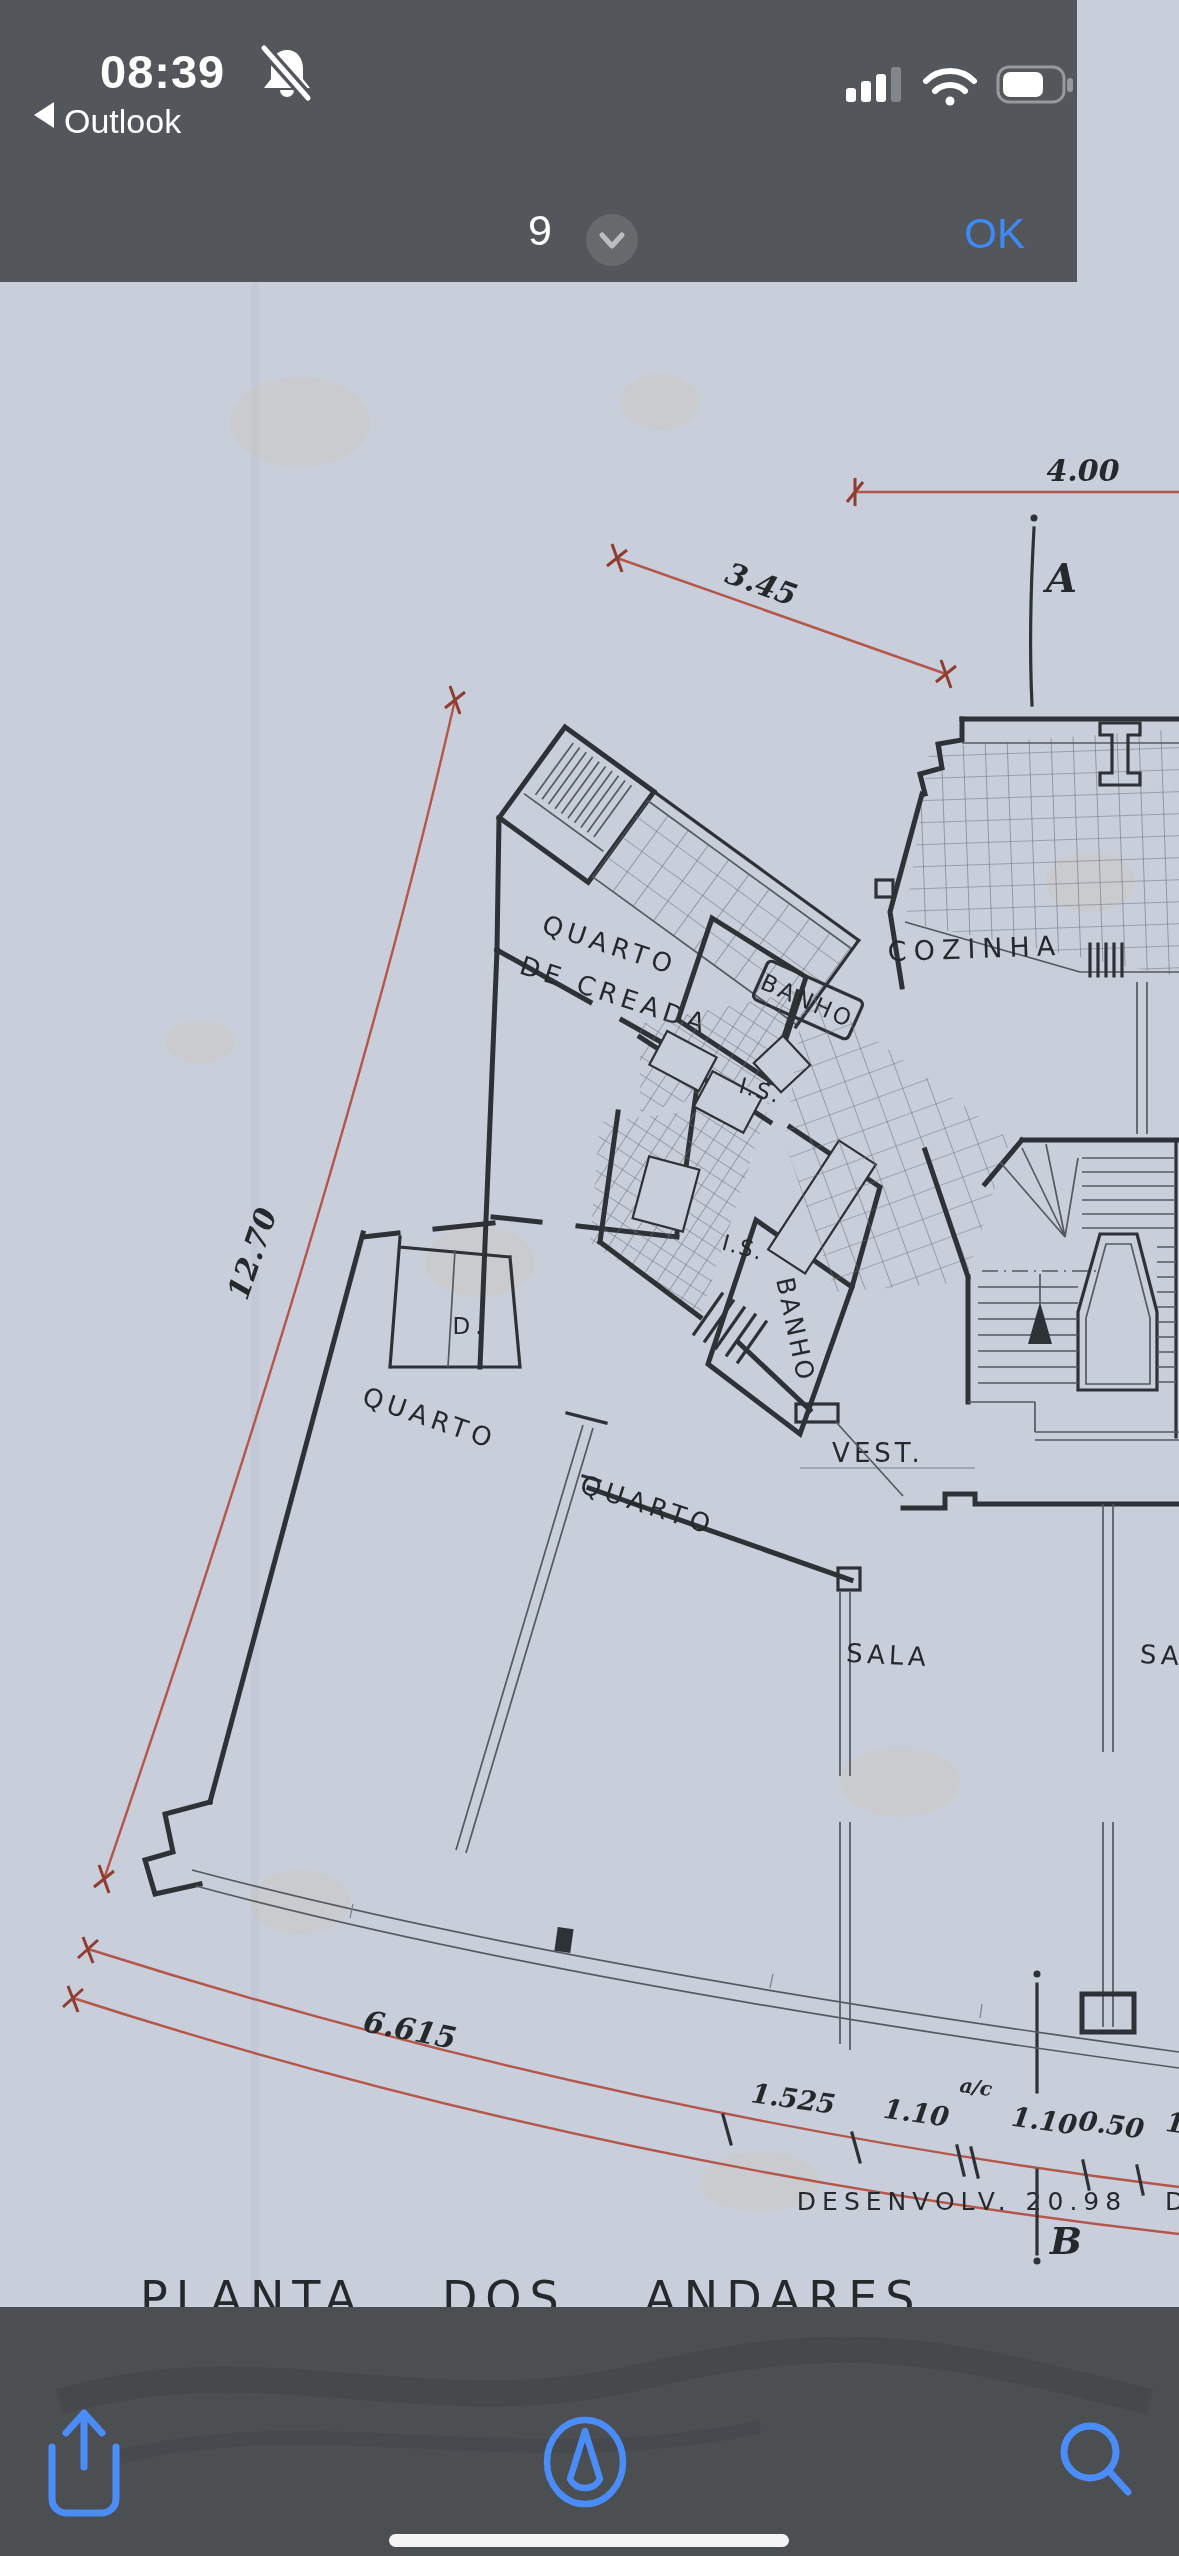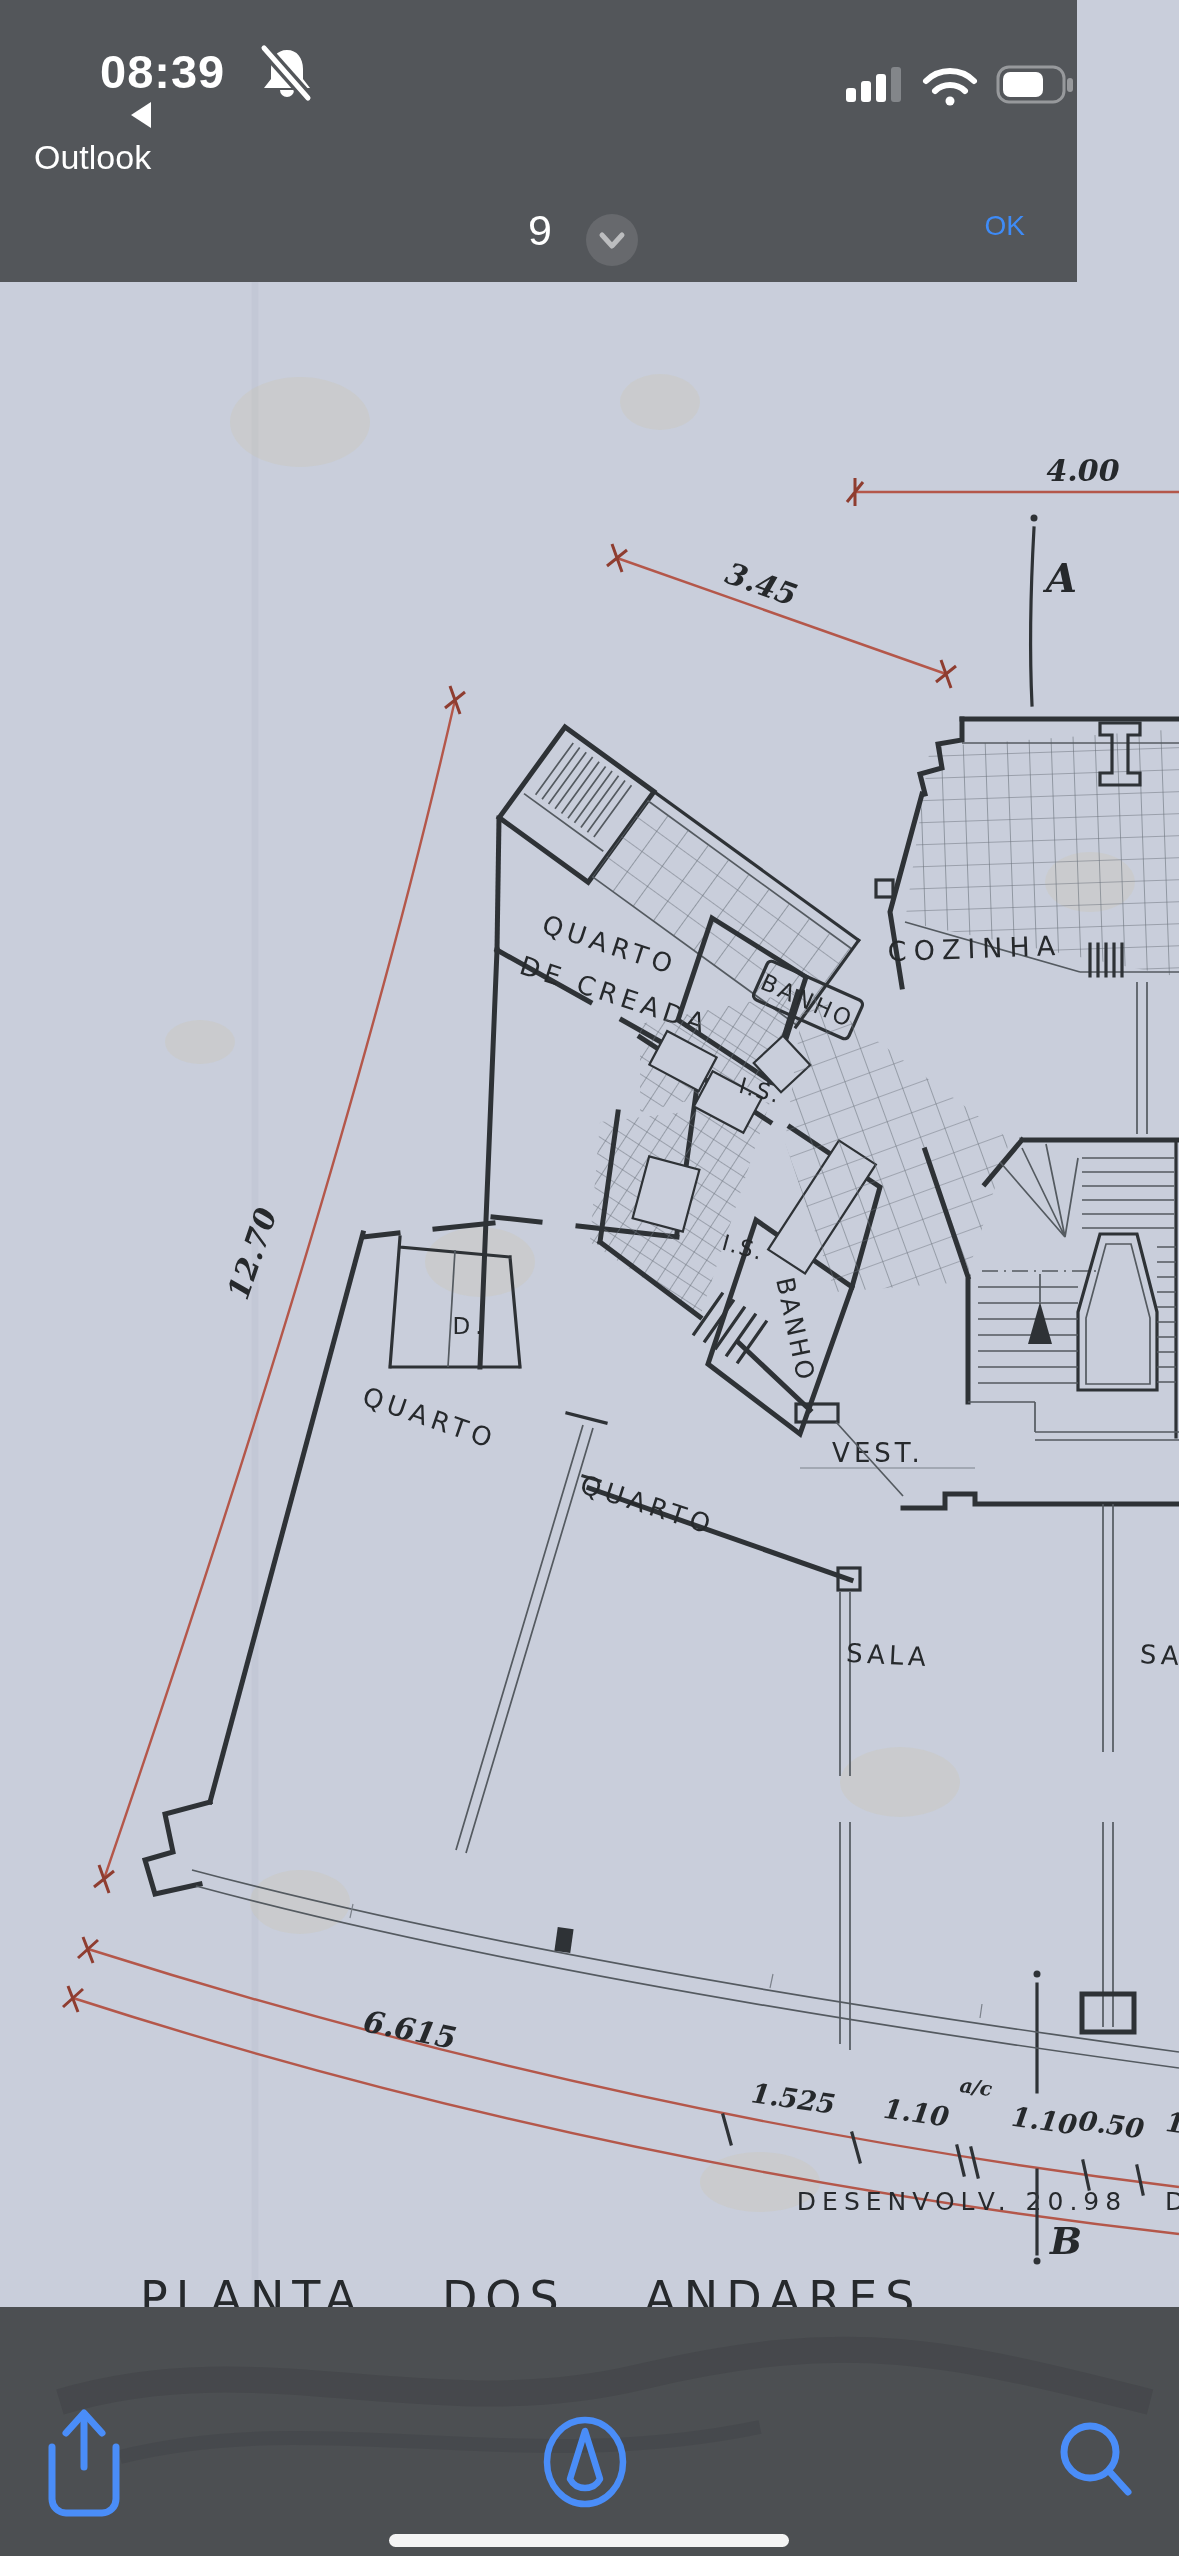--- a/index.html
+++ b/index.html
@@ -1,25 +1,25 @@
 <!DOCTYPE html>
 <html><head>
 <meta charset="utf-8">
 <style>
   html,body{margin:0;padding:0;background:#222;}
   #phone{position:relative;width:1179px;height:2556px;background:#c9cedb;overflow:hidden;
     font-family:"Liberation Sans",sans-serif;}
   
   #statusbar{position:absolute;left:0;top:0;width:1077px;height:282px;background:#53565a;z-index:5;}
   .sb-time{position:absolute;left:100px;top:44px;color:#fff;font-size:47px;font-weight:700;letter-spacing:1px;}
-  .sb-back{position:absolute;left:34px;top:102px;color:#fff;font-size:34px;display:flex;align-items:flex-end;gap:10px;flex-direction:column;}
+  .sb-back{position:absolute;left:34px;top:102px;color:#fff;font-size:34px;display:flex;align-items:flex-start;gap:10px;}
   .sb-back .tri{width:0;height:0;border-top:13px solid transparent;border-bottom:13px solid transparent;border-right:20px solid #fff;}
   .nav-nine{position:absolute;left:528px;top:206px;color:#fff;font-size:43px;}
   .nav-chev{position:absolute;left:586px;top:214px;width:52px;height:52px;border-radius:50%;background:#67696d;}
-  .nav-ok{position:absolute;right:52px;top:210px;color:#3e8bf7;font-size:28px;}
+  .nav-ok{position:absolute;right:52px;top:210px;color:#3e8bf7;font-size:42px;}
   
   #plan-wrap{position:absolute;left:0;top:282px;width:1179px;height:2025px;background:#c9cedb;}
   
   #toolbar{position:absolute;left:0;top:2307px;width:1179px;height:249px;background:#4c4f52;overflow:hidden;z-index:5;}
   #homebar{position:absolute;left:389px;top:2534px;width:400px;height:13px;border-radius:7px;background:#f4f4f4;z-index:6;}
   
   .w{stroke:#2e3236;stroke-width:5;fill:none;stroke-linejoin:miter;stroke-linecap:square;}
   .w3{stroke:#2e3236;stroke-width:3.2;fill:none;stroke-linecap:square;}
   .t{stroke:#545a60;stroke-width:1.7;fill:none;}
   .tf{stroke:#7c828b;stroke-width:1.2;fill:none;}

